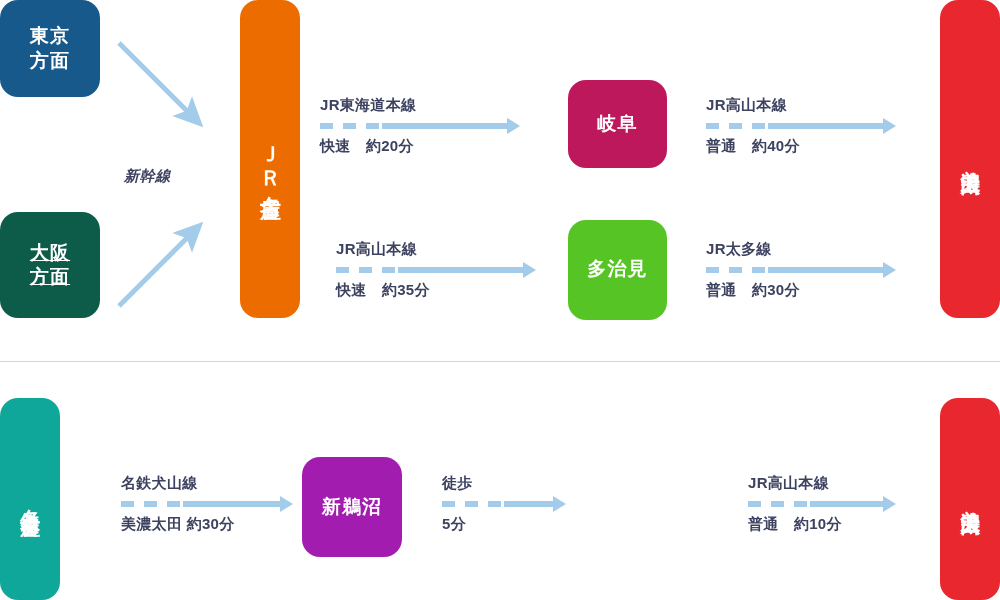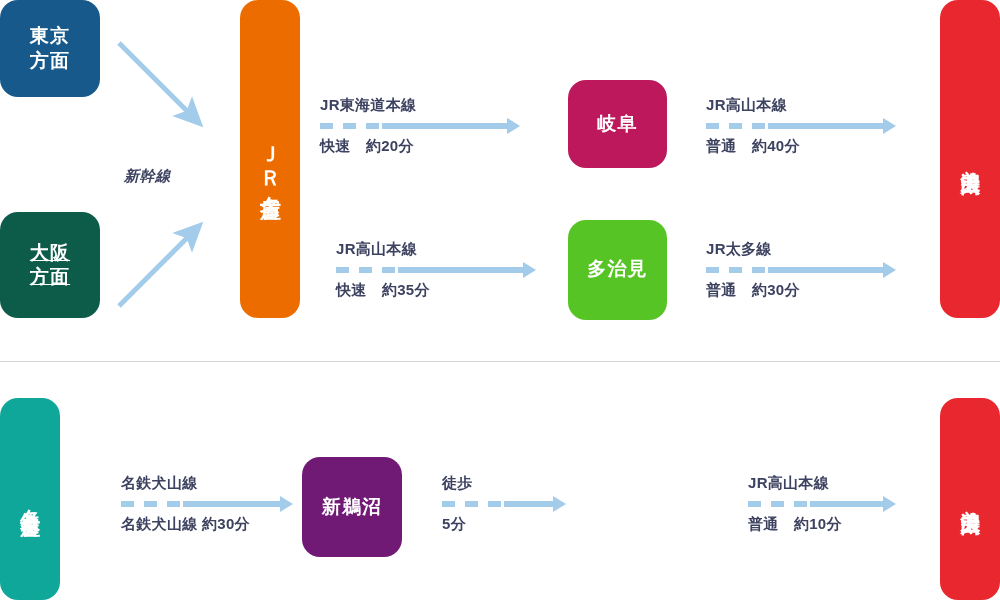--- a/index.html
+++ b/index.html
@@ -190,29 +190,29 @@
   </div>
 
   <div class="station vertical" style="left: 940px; top: 0px; width: 60px; height: 318px; font-size: 20px; background-color: rgb(232, 39, 46);">美濃太田</div>
 
   <div class="divider" style="top: 361px; background: rgb(214, 214, 214);"></div>
 
   <div class="station vertical" style="left: 0px; top: 398px; width: 60px; height: 202px; font-size: 20px; background-color: rgb(15, 167, 154);">名鉄名古屋</div>
 
   <div class="conn" style="left:98px; top:500px; width:172px; height:8px;margin-left:23px;">
     <span class="lbl top">名鉄犬山線</span>
-    <span class="lbl bot">名鉄犬山線 約30分</span>
+    <span class="lbl bot">美濃太田 約30分</span>
     <div class="arrow" style="width:172px;">
       <div class="dash" style="width:62px;"></div>
       <div class="solid" style="left:62px; width:97px;"></div>
       <div class="head" style="left:159px;"></div>
     </div>
   </div>
 
-  <div class="station" style="left: 302px; top: 457px; width: 100px; height: 100px; font-size: 19px; background-color: #701a75;">新鵜沼</div>
+  <div class="station" style="left: 302px; top: 457px; width: 100px; height: 100px; font-size: 19px; background-color: #a21caf;">新鵜沼</div>
 
   <div class="conn" style="left:442px; top:500px; width:124px; height:8px;">
     <span class="lbl top">徒歩</span>
     <span class="lbl bot">5分</span>
     <div class="arrow" style="width:124px;">
       <div class="dash" style="width:62px;"></div>
       <div class="solid" style="left:62px; width:49px;"></div>
       <div class="head" style="left:111px;"></div>
     </div>
   </div>

